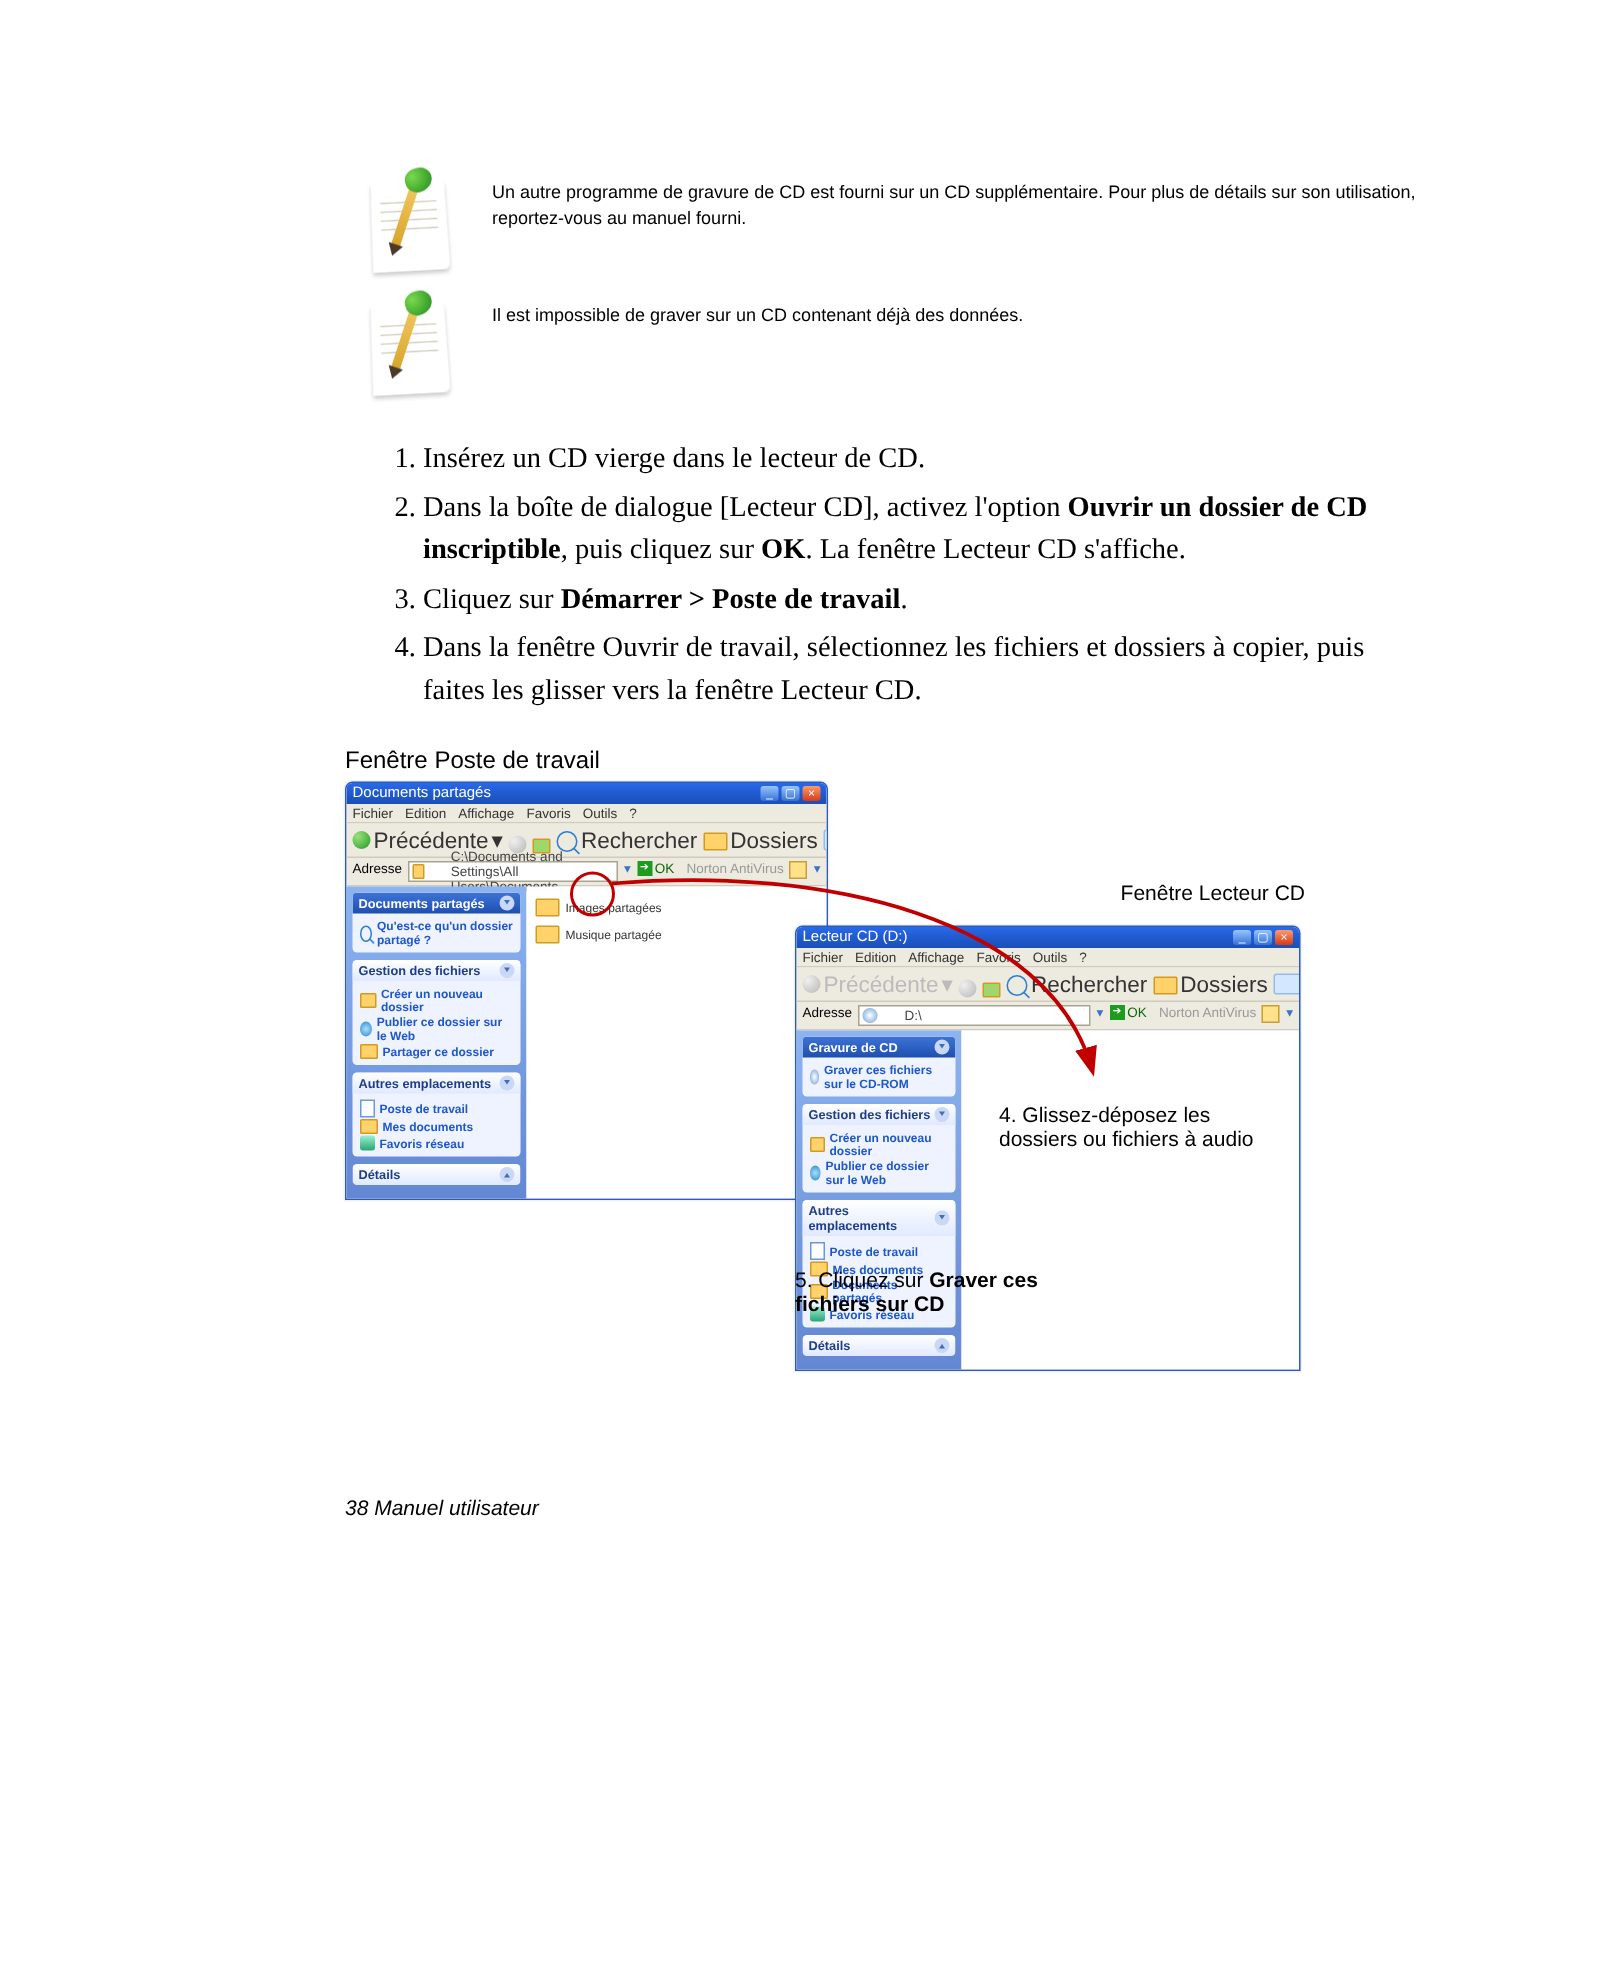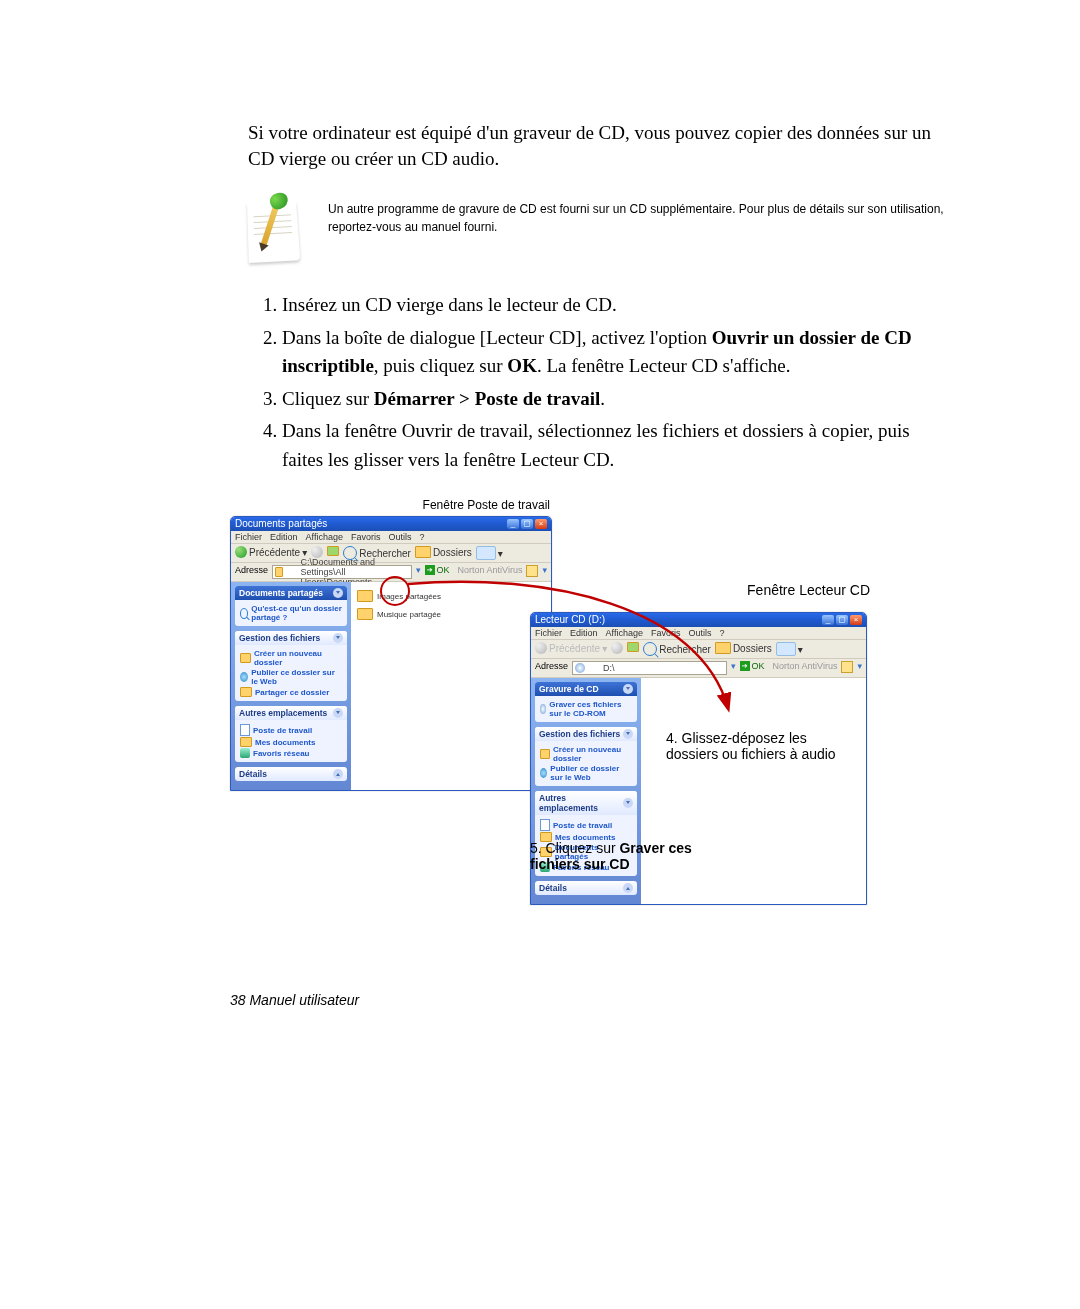--- a/index.html
+++ b/index.html
@@ -52,22 +52,22 @@
 
   .figure-wrap {
     position: relative;
     width: 640px;
     height: 400px;
     margin: 0 auto 0 0;
     font-family: Tahoma, Arial, sans-serif;
   }
   .fig-caption {
     font-family: Arial, Helvetica, sans-serif;
-    font-size: 12px;
-    text-align: right;
+    font-size: 16px;
+    text-align: left;
   }
 
   
   .xp-window {
     position: absolute;
     background: #fff;
     border: 1px solid #2a5abf;
     box-shadow: 0 0 0 1px rgba(0,0,0,0.05);
   }
   .xp-top { border-radius: 5px 5px 0 0; overflow: hidden; }
@@ -93,23 +93,23 @@
   .menubar {
     background: #edeae0;
     font-size: 9px;
     color: #333;
     padding: 1px 4px;
     display:flex; gap:8px;
     border-bottom: 1px solid #d0cbbc;
   }
   .toolbar {
     background: #edeae0;
-    font-size: 10px;
+    font-size: 15px;
     padding: 2px 4px;
-    display:flex; align-items:flex-start; gap:4px;
+    display:flex; align-items:flex-end; gap:4px;
     border-bottom:1px solid #d0cbbc;
   }
   .tb-btn { display:flex; align-items:center; gap:2px; color:#333; }
   .tb-circle { width:12px;height:12px;border-radius:50%;display:inline-block; }
   .tb-green { background: radial-gradient(circle at 30% 30%, #9be07e, #1e9c1e); }
   .tb-gray  { background: radial-gradient(circle at 30% 30%, #f0f0f0, #b5b5b5); }
   .tb-search{ width:12px;height:12px;display:inline-block;border:1px solid #2b7ed1;border-radius:50%;position:relative;}
   .tb-search::after{content:"";position:absolute;width:5px;height:1px;background:#2b7ed1;transform:rotate(45deg);right:-3px;bottom:-1px;}
   .tb-folder{ width:14px;height:10px;background:#ffd26b;display:inline-block;border:1px solid #d39b1e;border-radius:1px;}
   .tb-views { width:18px;height:12px;background:#d3e8ff;border:1px solid #94bde6;border-radius:2px;display:inline-block;}
@@ -210,33 +210,42 @@
     border-radius:50% 50% 60% 50%;
     transform:rotate(-15deg);
   }
 </style>
 </head>
 <body>
 
 <div class="page">
 
 
-  <p class="intro">Si votre ordinateur est équipé d'un graveur de CD, vous pouvez copier des données sur un CD vierge ou créer un CD audio.</p>
 
   <div class="note-row">
     <div class="note-icon">
       <div class="notepad">
           <div class="sheet"></div>
           <div class="pencil"></div>
           <div class="leaf"></div>
         </div>
     </div>
     <div class="note-text">Un autre programme de gravure de CD est fourni sur un CD supplémentaire. Pour plus de détails sur son utilisation, reportez-vous au manuel fourni.</div>
   </div>
 
+  <div class="note-row">
+    <div class="note-icon">
+      <div class="notepad">
+          <div class="sheet"></div>
+          <div class="pencil"></div>
+          <div class="leaf"></div>
+        </div>
+    </div>
+    <div class="note-text">Il est impossible de graver sur un CD contenant déjà des données.</div>
+  </div>
 
   <ol class="steps">
     <li>Insérez un CD vierge dans le lecteur de CD.</li>
     <li>
       <span>Dans la boîte de dialogue [Lecteur CD], activez l'option </span><strong>Ouvrir un dossier de CD inscriptible</strong><span>, puis cliquez sur </span><strong>OK</strong><span>. La fenêtre Lecteur CD s'affiche.</span>
     </li>
     <li>
       <span>Cliquez sur </span><strong>Démarrer &gt; Poste de travail</strong><span>.</span>
     </li>
     <li>Dans la fenêtre Ouvrir de travail, sélectionnez les fichiers et dossiers à copier, puis faites les glisser vers la fenêtre Lecteur CD.</li>

